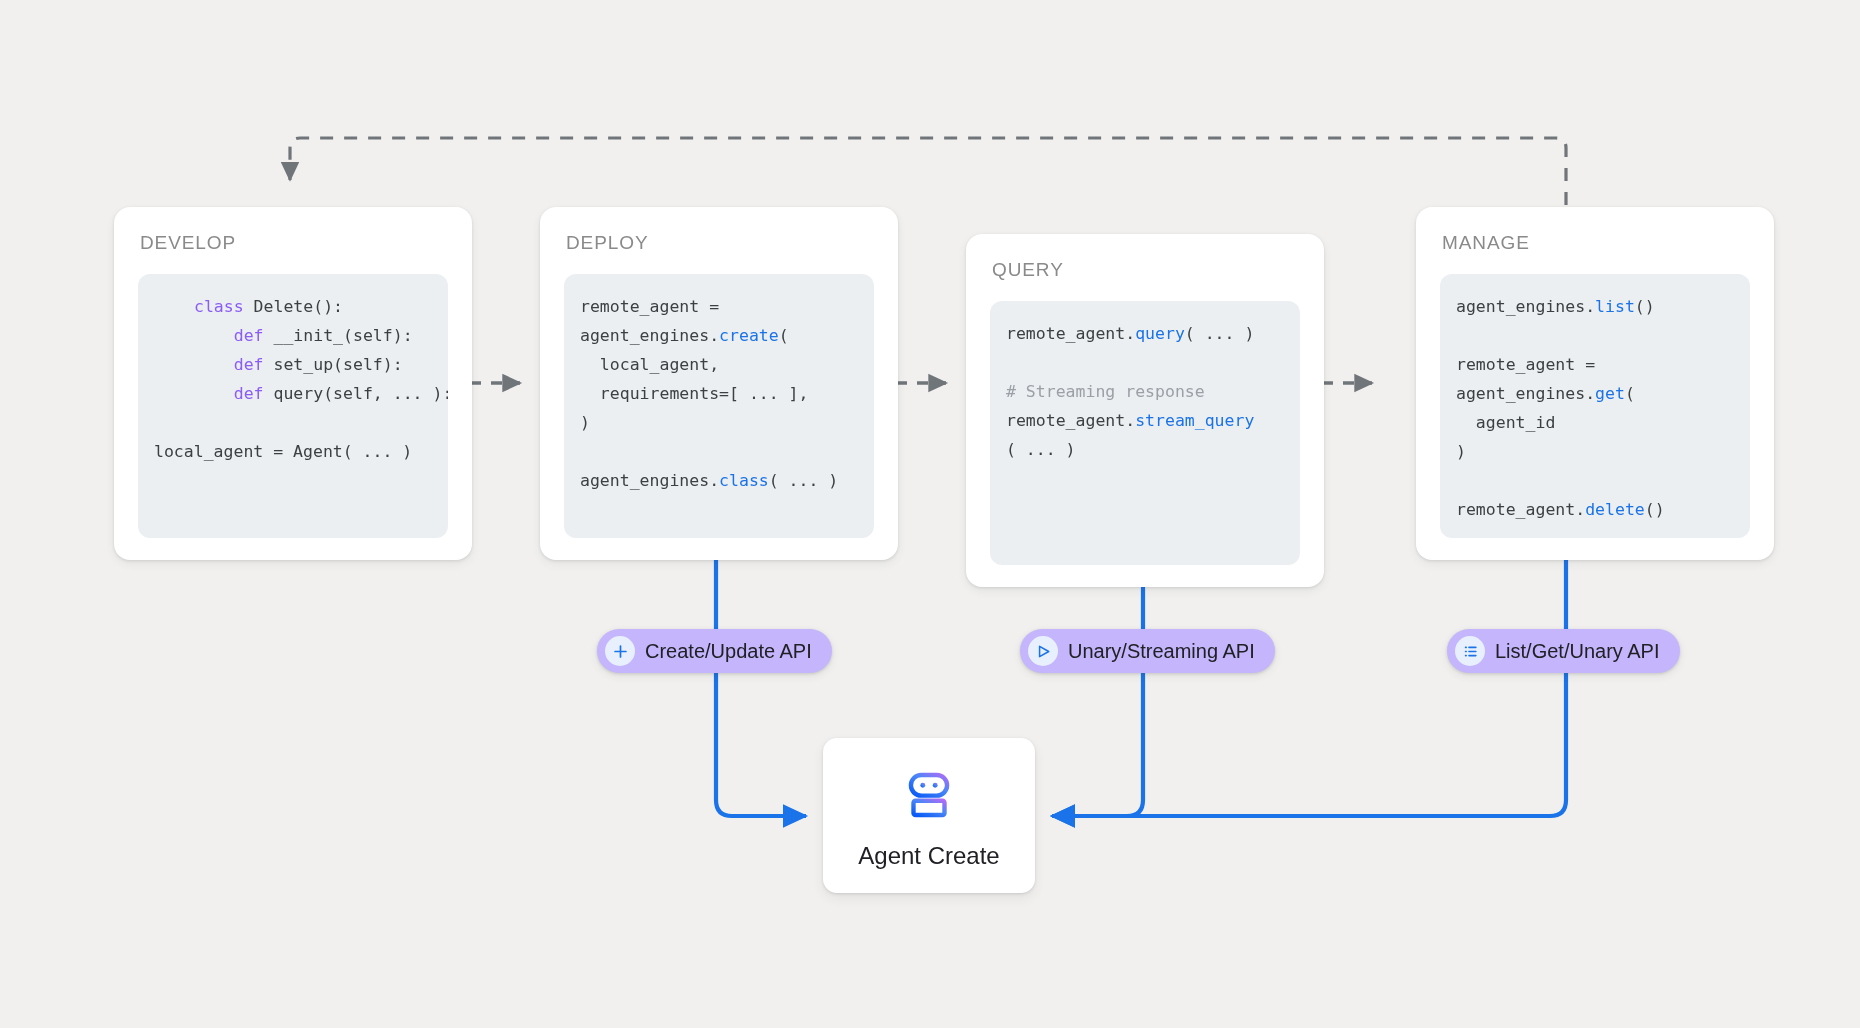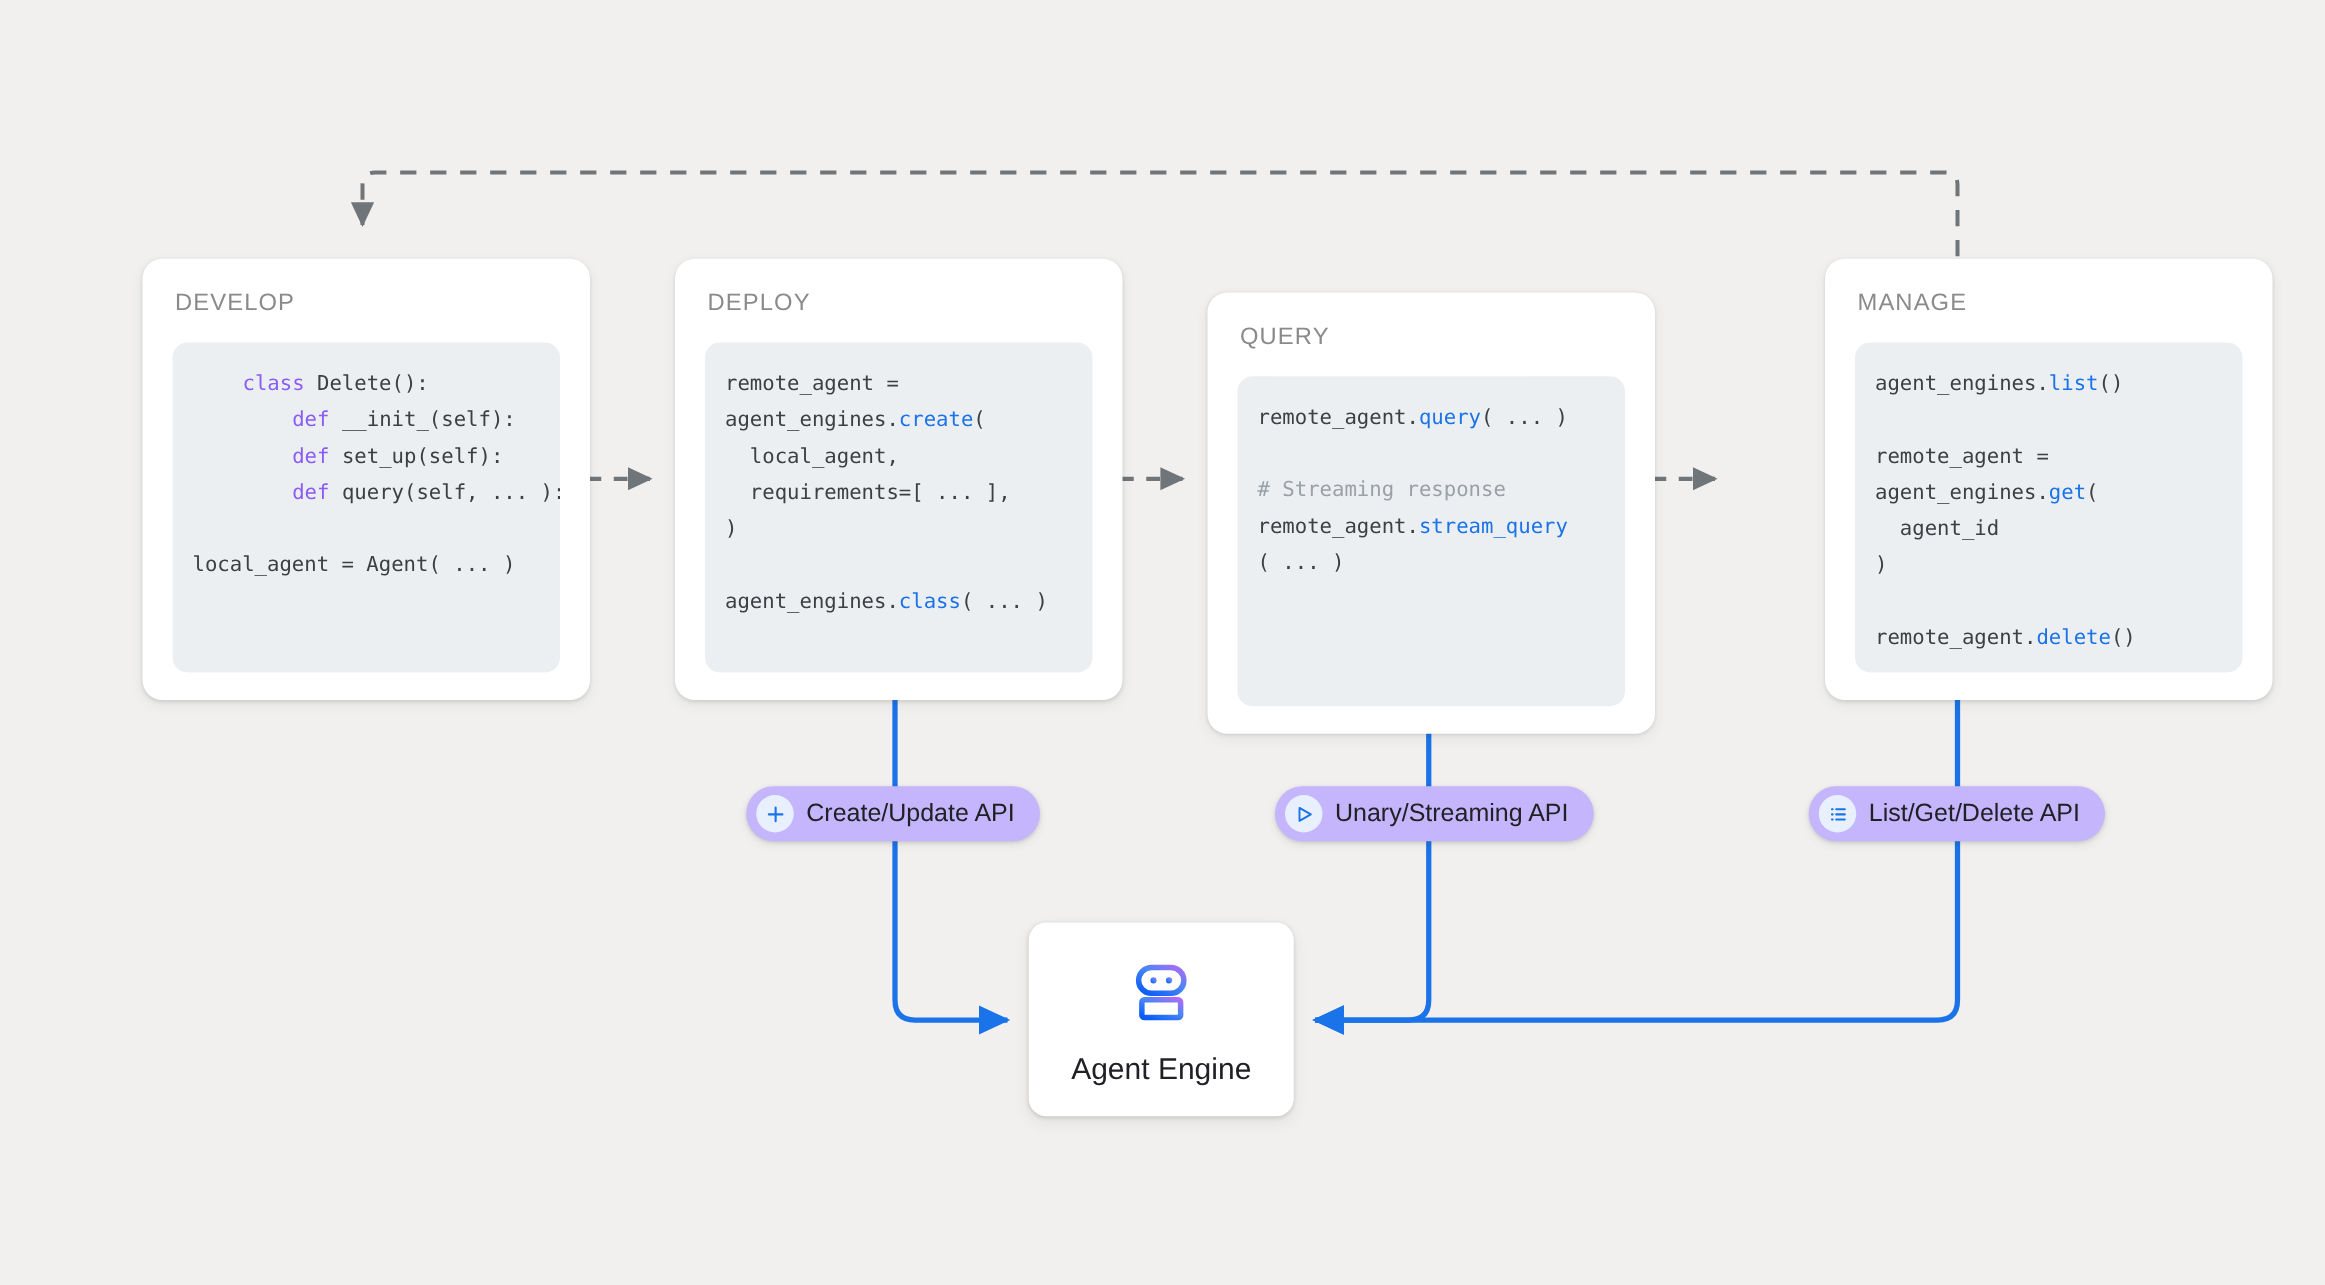--- a/index.html
+++ b/index.html
@@ -193,21 +193,21 @@
     <div class="card-title">QUERY</div>
     <div class="code-box">
       <pre class="code"><span>remote_agent.</span><span class="fn">query</span><span>( ... )</span>
 <span></span>
 <span class="cm"># Streaming response</span>
 <span>remote_agent.</span><span class="fn">stream_query</span>
 <span>( ... )</span></pre>
     </div>
   </div>
 
-  <div class="card" style="left:1460px;">
+  <div class="card" style="left:1416px;">
     <div class="card-title">MANAGE</div>
     <div class="code-box">
       <pre class="code"><span>agent_engines.</span><span class="fn">list</span><span>()</span>
 <span></span>
 <span>remote_agent =</span>
 <span>agent_engines.</span><span class="fn">get</span><span>(</span>
 <span>  agent_id</span>
 <span>)</span>
 <span></span>
 <span>remote_agent.</span><span class="fn">delete</span><span>()</span></pre>
@@ -234,35 +234,35 @@
 
   <div class="pill" style="left:1447px; top:629px;">
     <span class="pill-icon">
       <svg width="17" height="17" viewBox="0 0 20 20">
         <g stroke="#1a73e8" stroke-width="1.9" stroke-linecap="round">
           <path d="M8.2 5.2 H16.3 M8.2 10 H16.3 M8.2 14.8 H16.3"></path>
           <path d="M4.2 5.2 H4.9 M4.2 10 H4.9 M4.2 14.8 H4.9"></path>
         </g>
       </svg>
     </span>
-    <span class="pill-label">List/Get/Delete API</span>
+    <span class="pill-label">List/Get/Unary API</span>
   </div>
 
   <div id="agent-engine">
     <span>
       <svg width="62" height="62" viewBox="0 0 48 48">
         <defs>
           <linearGradient id="rg2" x1="1" y1="0" x2="0.1" y2="1">
             <stop offset="0%" stop-color="#b06bf7"></stop>
             <stop offset="45%" stop-color="#4a86f7"></stop>
             <stop offset="100%" stop-color="#0b5cf6"></stop>
           </linearGradient>
         </defs>
         <rect x="10" y="8.5" width="28" height="16" rx="8" ry="8" fill="none" stroke="url(#rg2)" stroke-width="3.4"></rect>
         <circle cx="19.2" cy="16.5" r="1.9" fill="url(#rg2)"></circle>
         <circle cx="28.8" cy="16.5" r="1.9" fill="url(#rg2)"></circle>
         <rect x="12" y="28.5" width="24" height="11" rx="1.6" fill="none" stroke="url(#rg2)" stroke-width="3.4"></rect>
       </svg>
     </span>
-    <span class="ae-label">Agent Engine</span>
+    <span class="ae-label">Agent Create</span>
   </div>
 
 </div>
 
 </body></html>

